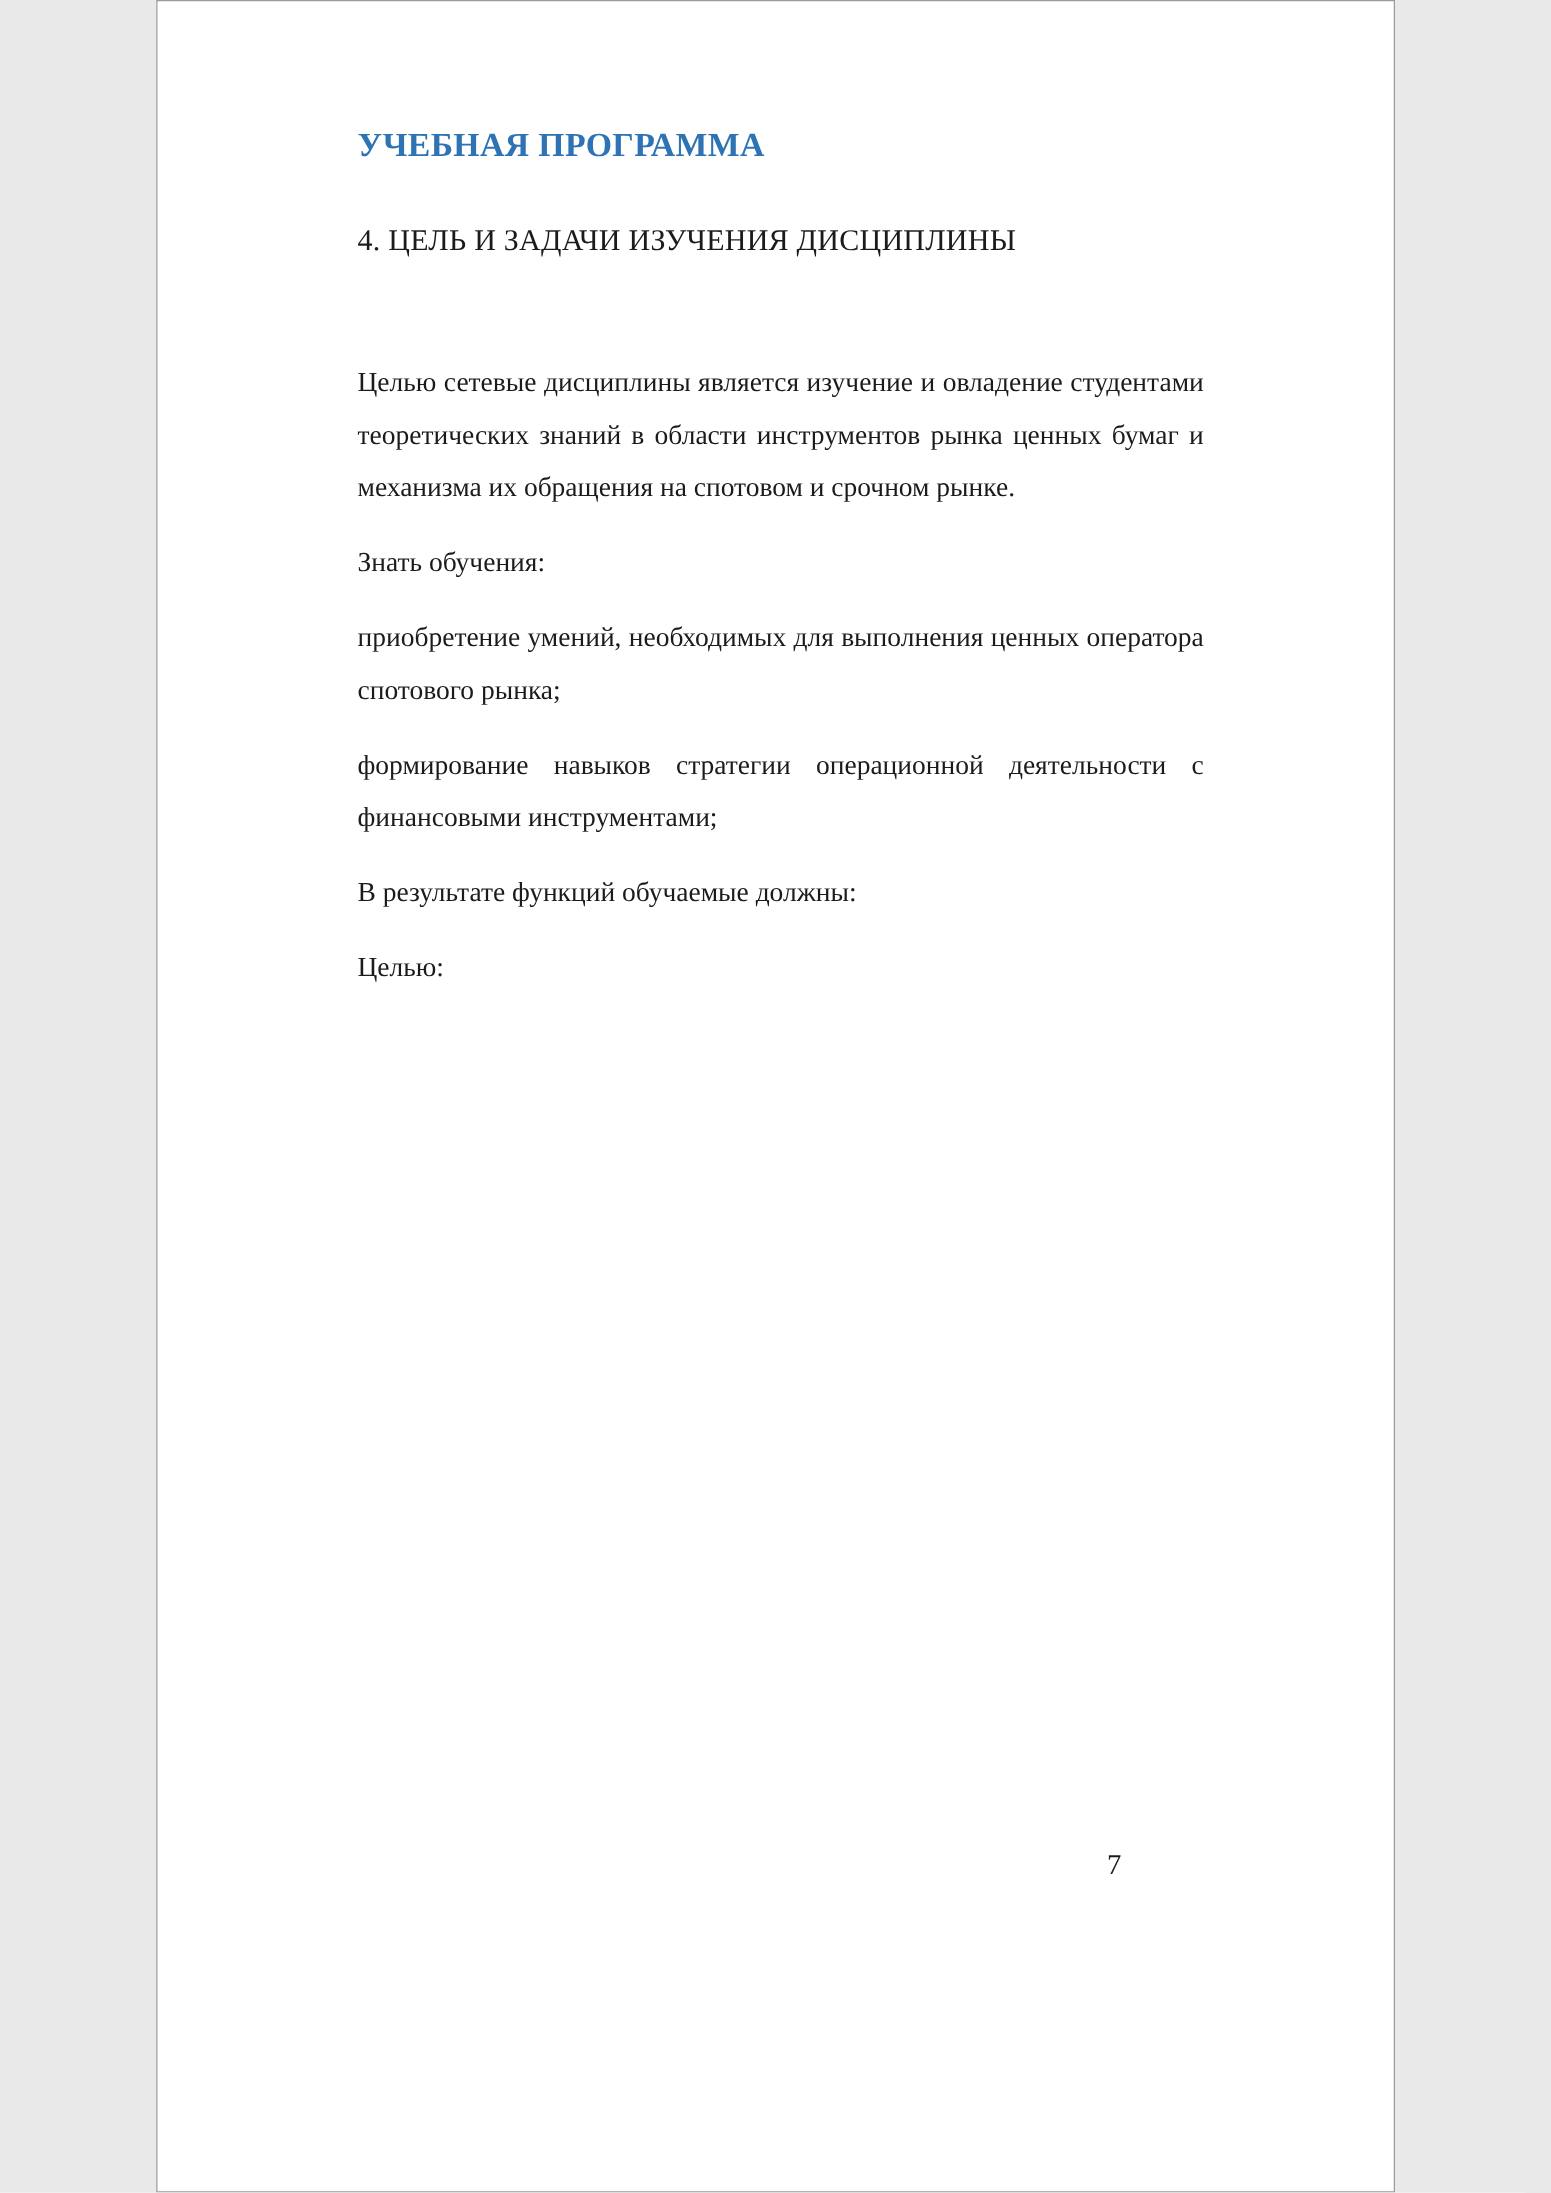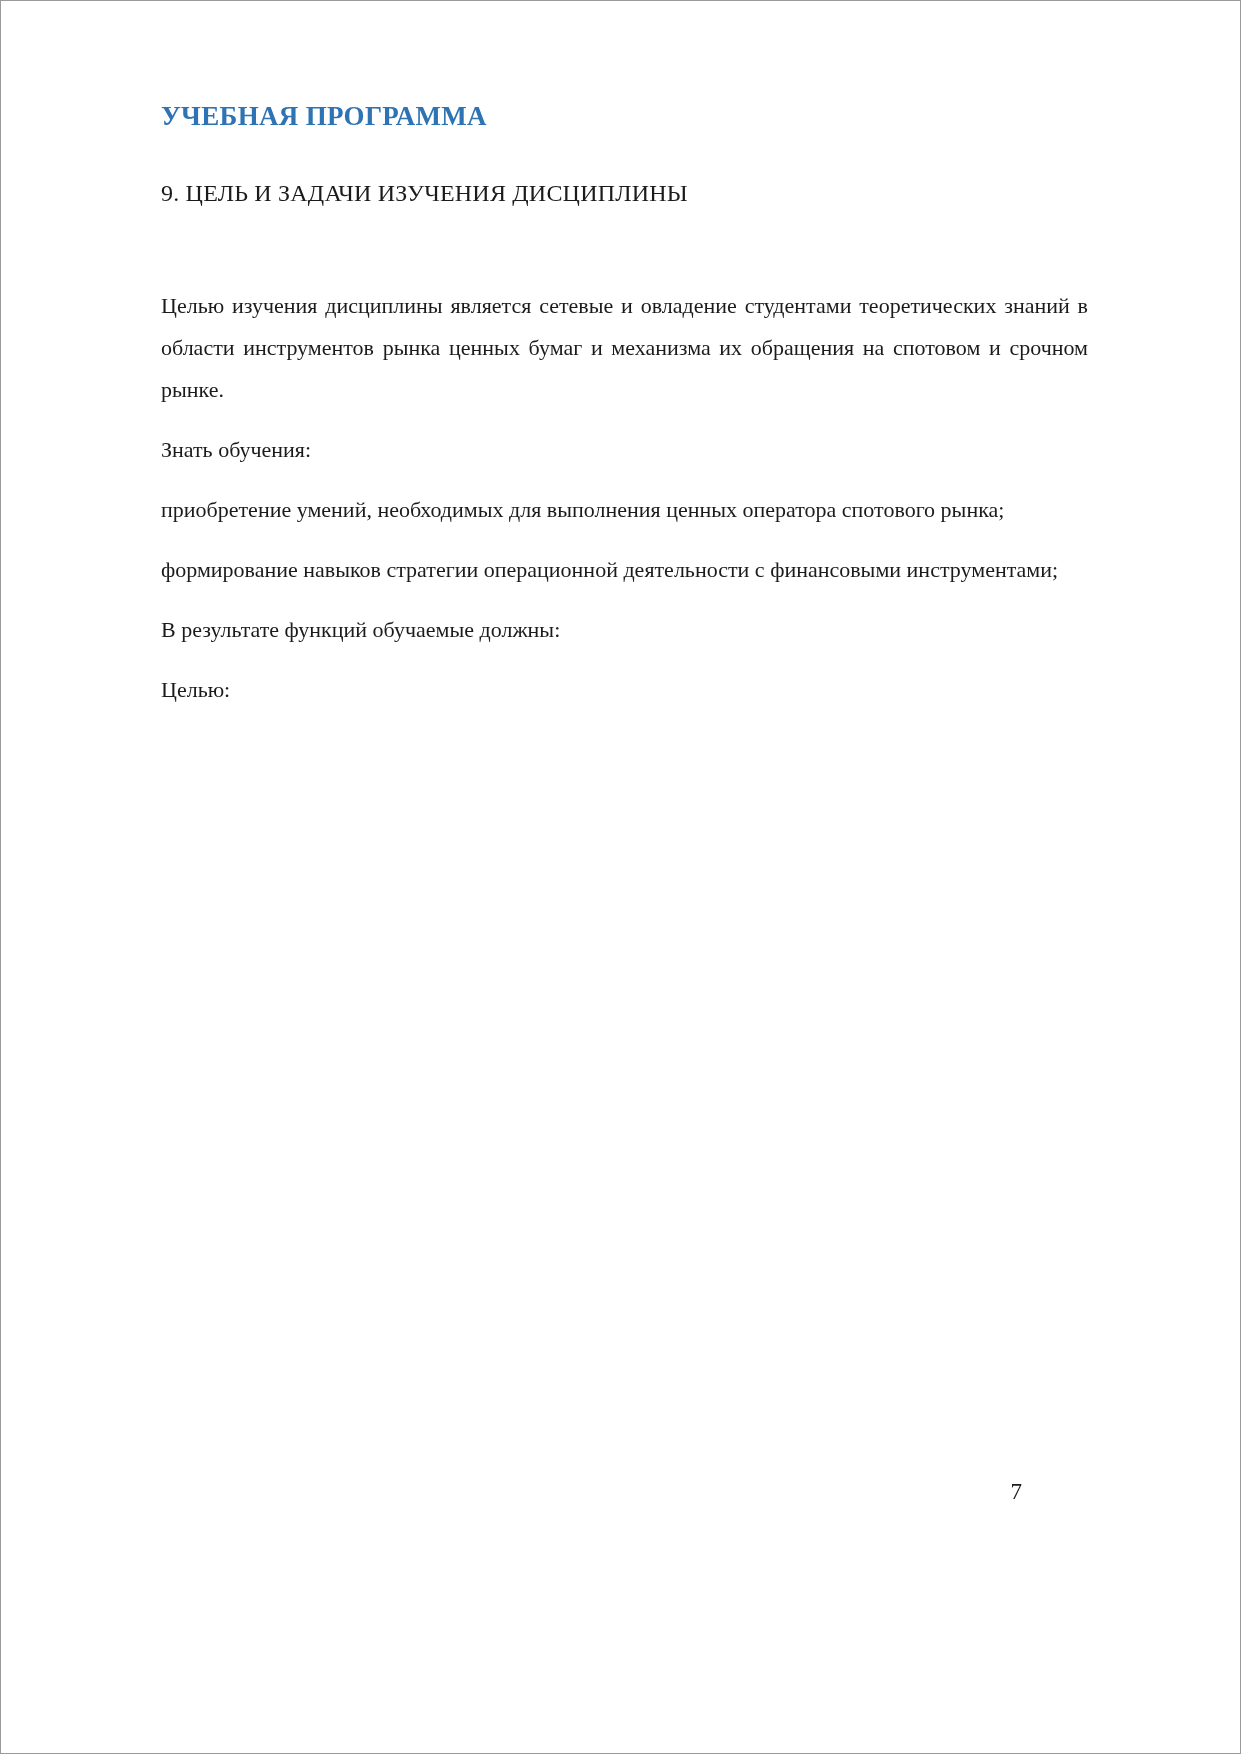--- a/index.html
+++ b/index.html
@@ -2,21 +2,21 @@
 <html lang="ru"><head>
 <meta charset="utf-8">
 <style>
   html, body {
     margin: 0;
     padding: 0;
     background: #e9e9e9;
   }
   .page {
     position: relative;
-    width: 1241px;
+    width: 991px;
     height: 1754px;
     margin: 0 auto;
     background: #ffffff;
     border: 1px solid #9a9a9a;
     box-sizing: border-box;
     font-family: "Liberation Serif", serif;
     color: #1b1b1b;
     overflow: hidden;
   }
   .content {
@@ -55,24 +55,24 @@
   }
 </style>
 </head>
 <body>
 
 <div class="page">
   <div class="content">
 
     <h1 class="doc-title">УЧЕБНАЯ ПРОГРАММА</h1>
 
-    <h2 class="section-heading">9. ЦЕЛЬ И ЗАДАЧИ ИЗУЧЕНИЯ ДИСЦИПЛИНЫ</h2>
+    <h2 class="section-heading">4. ЦЕЛЬ И ЗАДАЧИ ИЗУЧЕНИЯ ДИСЦИПЛИНЫ</h2>
 
     <div class="body-text">
-      <p>Целью изучения дисциплины является сетевые и овладение студентами теоретических знаний в области инструментов рынка ценных бумаг и механизма их обращения на спотовом и срочном рынке.</p>
+      <p>Целью сетевые дисциплины является изучение и овладение студентами теоретических знаний в области инструментов рынка ценных бумаг и механизма их обращения на спотовом и срочном рынке.</p>
       <p>Знать обучения:</p>
       <p>приобретение умений, необходимых для выполнения ценных оператора спотового рынка;</p>
       <p>формирование навыков стратегии операционной деятельности с финансовыми инструментами;</p>
       <p>В результате функций обучаемые должны:</p>
       <p>Целью:</p>
     </div>
 
   </div>
 
   <div class="page-number">7</div>

